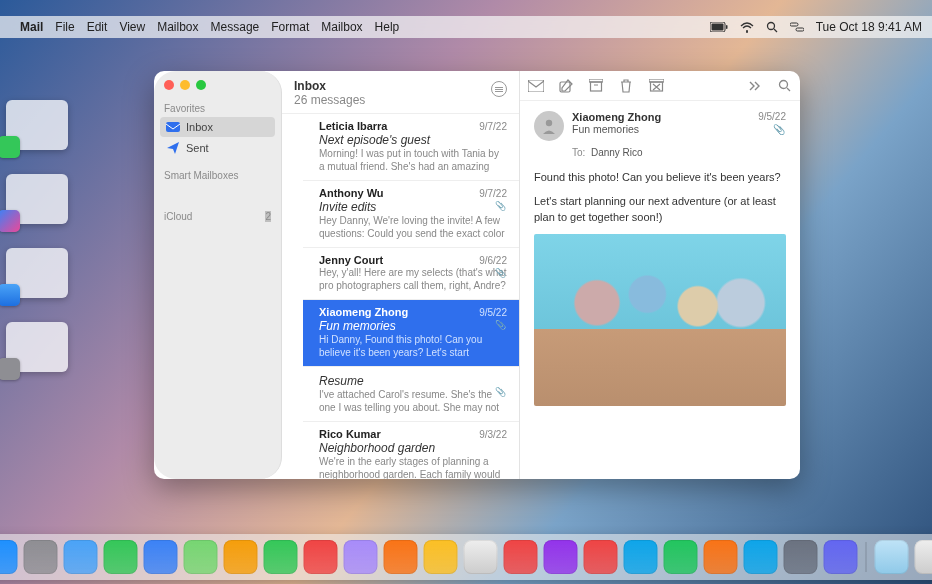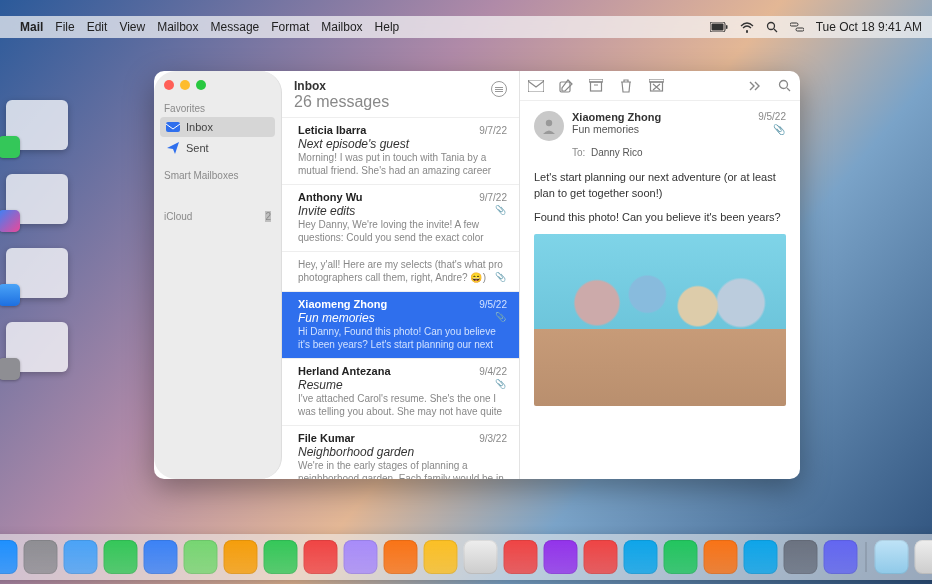--- a/index.html
+++ b/index.html
@@ -29,25 +29,25 @@
 .traffic span { width:10px; height:10px; border-radius:50%; }
 .tl-r{background:#ff5f57;} .tl-y{background:#febc2e;} .tl-g{background:#28c840;}
 .side-section { padding:4px 10px 2px; font-size:10px; color:#8a8a8a; }
 .side-item { display:flex; align-items:center; padding:3px 6px; margin:1px 6px; border-radius:4px; color:#444; }
 .side-item.sel { background:#d6d6d6; }
 .side-item .sicon { width:14px; height:14px; margin-right:6px; display:inline-flex; align-items:center; justify-content:center; }
 
 .listcol { width:238px; border-right:1px solid #e3e3e3; display:flex; flex-direction:column; position:relative;}
 .list-hdr { padding:8px 12px 6px; border-bottom:1px solid #eee; display:flex; align-items:flex-start;}
 .list-hdr .ttl { font-size:12px; font-weight:600; color:#333; }
-.list-hdr .sub { font-size:16px; color:#888; }
+.list-hdr .sub { font-size:12px; color:#888; }
 .list-hdr .flex {flex:1;}
 .list-hdr .circ { width:16px;height:16px;border:1.2px solid #999;border-radius:50%; display:flex;align-items:center;justify-content:center;margin-top:2px;}
 .list-hdr .circ::before{content:"";width:8px;height:1px;background:#999;box-shadow:0 -2px 0 #999,0 2px 0 #999;}
-.msgs { overflow-y:auto; flex:1; }
+.msgs { overflow-y:auto; flex:1;padding-left:21px; }
 .msg { padding:6px 12px 7px 16px; border-bottom:1px solid #eee; position:relative; cursor:default;}
 .msg .row1 { display:flex; align-items:baseline; }
 .msg .from { font-size:11px; font-weight:600; color:#222; flex:1; white-space:nowrap; overflow:hidden; text-overflow:ellipsis;}
 .msg .date { font-size:10px; color:#888; }
 .msg .subj { font-size:12px; color:#333; margin-top:1px; white-space:nowrap; overflow:hidden; text-overflow:ellipsis;font-style:italic;}
 .msg .prev { font-size:10px; color:#888; margin-top:1px; line-height:1.25; max-height:2.5em; overflow:hidden;}
 .msg .clip { font-size:9px; color:#aaa; position:absolute; right:12px; top:20px;}
 .msg.sel { background:#2f6fed; }
 .msg.sel .from,.msg.sel .subj{color:#fff;}
 .msg.sel .date,.msg.sel .prev,.msg.sel .clip{color:#cfe0ff;}
@@ -196,44 +196,44 @@
         <div class="msg">
           <div class="row1">
             <span class="from">Anthony Wu</span>
             <span class="date">9/7/22</span>
           </div>
           <div class="subj">Invite edits</div>
           <span class="clip">📎</span>
           <div class="prev">Hey Danny, We're loving the invite! A few questions: Could you send the exact color codes you're proposing? We'd like…</div>
         </div>
         <div class="msg">
+          <div class="row1">
+            <span class="from">Jenny Court</span>
+            <span class="date">9/6/22</span>
+          </div>
           <span class="clip">📎</span>
           <div class="prev">Hey, y'all! Here are my selects (that's what pro photographers call them, right, Andre? 😄) from the photos I took over the…</div>
         </div>
         <div class="msg sel">
           <div class="row1">
             <span class="from">Xiaomeng Zhong</span>
             <span class="date">9/5/22</span>
           </div>
           <div class="subj">Fun memories</div>
           <span class="clip">📎</span>
           <div class="prev">Hi Danny, Found this photo! Can you believe it's been years? Let's start planning our next adventure (or at least pl…</div>
         </div>
         <div class="msg">
-          <div class="row1">
-            <span class="from">Herland Antezana</span>
-            <span class="date">9/4/22</span>
-          </div>
           <div class="subj">Resume</div>
           <span class="clip">📎</span>
           <div class="prev">I've attached Carol's resume. She's the one I was telling you about. She may not have quite as much experience as you'r…</div>
         </div>
         <div class="msg">
           <div class="row1">
-            <span class="from">File Kumar</span>
+            <span class="from">Rico Kumar</span>
             <span class="date">9/3/22</span>
           </div>
           <div class="subj">Neighborhood garden</div>
           <div class="prev">We're in the early stages of planning a neighborhood garden. Each family would be in charge of a plot. Bring your own wat…</div>
         </div>
       </div>
   </div>
 
   <div class="content">
     <div class="toolbar">
@@ -297,22 +297,22 @@
           <div class="nm">Xiaomeng Zhong</div>
           <div class="sj">Fun memories</div>
           <div class="to"><span>To:</span>&nbsp;&nbsp;<span style="color:#555">Danny Rico</span></div>
         </div>
         <div class="meta">
           <div>9/5/22</div>
           <div style="margin-top:2px">📎</div>
         </div>
       </div>
       <div class="body" id="reader-body">
+          <p>Found this photo! Can you believe it's been years?</p>
           <p>Let's start planning our next adventure (or at least plan to get together soon!)</p>
-          <p>Found this photo! Can you believe it's been years?</p>
         </div>
       <div class="photo"></div>
     </div>
   </div>
 </div>
 
 <div class="dock" id="dock">
     <div class="dicon" style="background: linear-gradient(rgb(30, 144, 255), rgba(30, 144, 255, 0.8));"></div>
     <div class="dicon" style="background: linear-gradient(rgb(142, 142, 147), rgba(142, 142, 147, 0.8));"></div>
     <div class="dicon" style="background: linear-gradient(rgb(74, 163, 247), rgba(74, 163, 247, 0.8));"></div>

